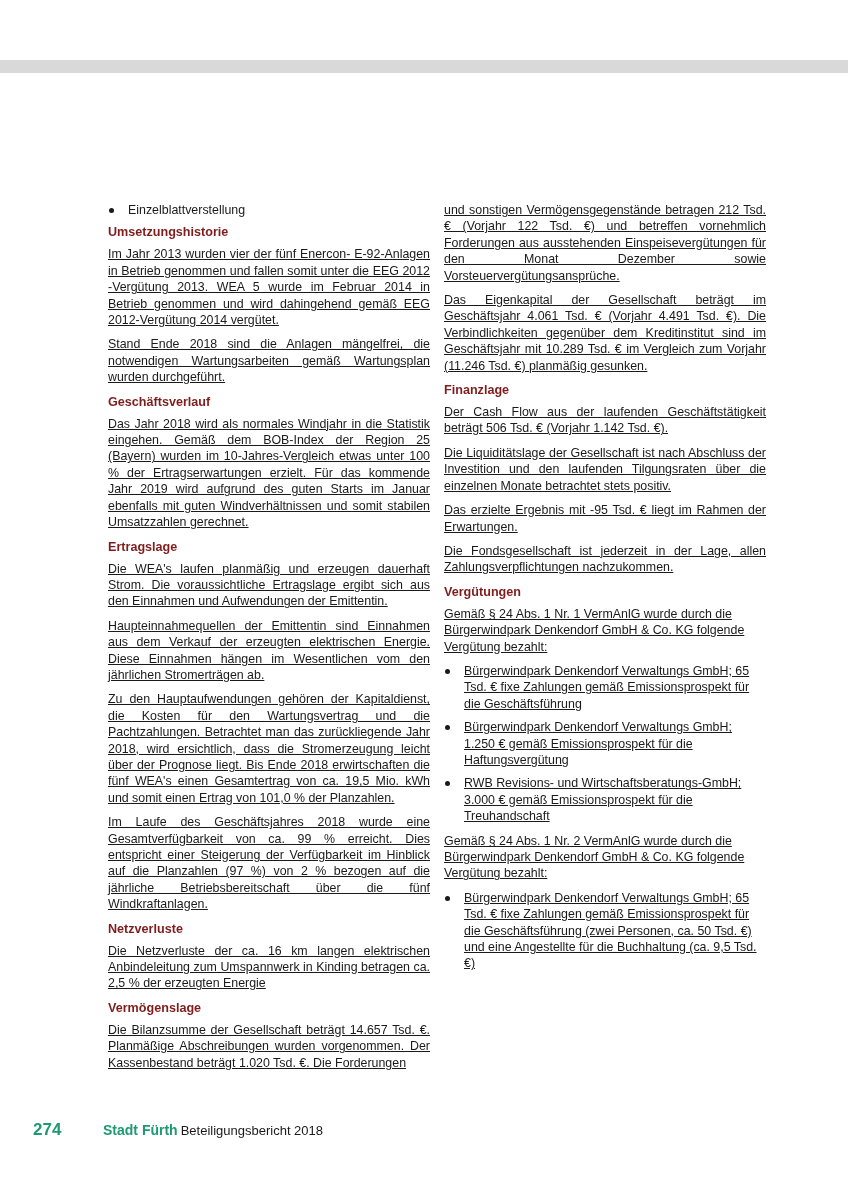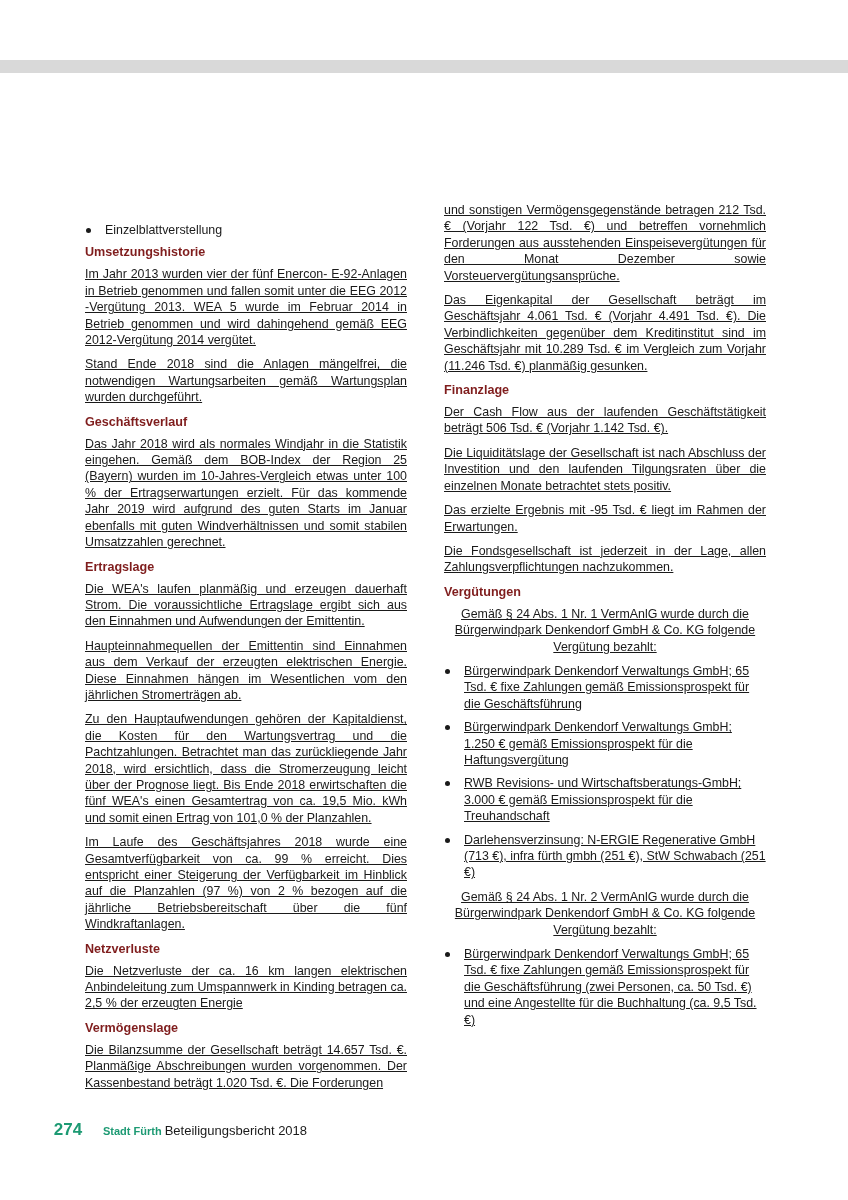--- a/index.html
+++ b/index.html
@@ -1,32 +1,32 @@
 <!DOCTYPE html>
 <html><head>
 <meta charset="utf-8">
 <style>
   html, body { margin: 0; padding: 0; background: #ffffff; }
   body { width: 848px; height: 1200px; position: relative; overflow: hidden;
          font-family: "Liberation Sans", sans-serif; color: #1a1a1a; }
   .top-band { position: absolute; left: 0; top: 60px; width: 848px; height: 13px; background: #d9d9d9; }
   .col { position: absolute; top: 202px; width: 322px; font-size: 12.4px; line-height: 16.4px; }
-  .col-left { left: 85px; margin-top: 20px; }
+  .col-left { left: 108px; }
   .col-right { left: 444px; }
   .col p { margin: 0 0 8px 0; text-align: justify; text-decoration: underline; }
-  .col p.ragged { text-align: center; }
+  .col p.ragged { text-align: left; }
   .col h3 { margin: 2px 0 6px 0; font-size: 12.6px; font-weight: bold; color: #7f1d1d; line-height: 16px; }
   ul.bullets { list-style: none; margin: 0 0 8px 0; padding: 0; }
   ul.bullets li { position: relative; padding-left: 20px; margin: 0 0 7px 0; text-align: left; text-decoration: underline; }
   ul.bullets li .dot { position: absolute; left: 1px; top: 6px; width: 5px; height: 5px; border-radius: 50%; background: #1a1a1a; }
   .first-bullet { position: relative; padding-left: 20px; margin-bottom: 6px; }
   .first-bullet .dot { position: absolute; left: 1px; top: 6px; width: 5px; height: 5px; border-radius: 50%; background: #1a1a1a; }
-  .footer { position: absolute; left: 33px; top: 1120px; display: flex; align-items: baseline; text-align: center; }
+  .footer { position: absolute; left: 33px; top: 1120px; display: flex; align-items: baseline; }
   .footer .page-num { font-size: 17px; font-weight: bold; color: #1d9a73; width: 70px; }
-  .footer .brand { font-size: 11px; font-weight: bold; color: #1d9a73; margin-right: 3px; }
+  .footer .brand { font-size: 14px; font-weight: bold; color: #1d9a73; margin-right: 3px; }
   .footer .title { font-size: 13px; color: #1a1a1a; }
 </style>
 </head>
 <body>
 
 <div class="top-band"></div>
 
 <div class="col col-left">
   <div class="first-bullet">
     <span class="dot"></span>
@@ -62,21 +62,20 @@
   <p>Die Liquiditätslage der Gesellschaft ist nach Abschluss der Investition und den laufenden Tilgungsraten über die einzelnen Monate betrachtet stets positiv.</p>
   <p>Das erzielte Ergebnis mit -95 Tsd. € liegt im Rahmen der Erwartungen.</p>
   <p>Die Fondsgesellschaft ist jederzeit in der Lage, allen Zahlungsverpflichtungen nachzukommen.</p>
 
   <h3>Vergütungen</h3>
   <p class="ragged">Gemäß § 24 Abs. 1 Nr. 1 VermAnlG wurde durch die Bürgerwindpark Denkendorf GmbH &amp; Co. KG folgende Vergütung bezahlt:</p>
   <ul class="bullets">
     <li><span class="dot"></span><span>Bürgerwindpark Denkendorf Verwaltungs GmbH; 65 Tsd. € fixe Zahlungen gemäß Emissionsprospekt für die Geschäftsführung</span></li>
     <li><span class="dot"></span><span>Bürgerwindpark Denkendorf Verwaltungs GmbH; 1.250 € gemäß Emissionsprospekt für die Haftungsvergütung</span></li>
     <li><span class="dot"></span><span>RWB Revisions- und Wirtschaftsberatungs-GmbH; 3.000 € gemäß Emissionsprospekt für die Treuhandschaft</span></li>
-    <li><span class="dot"></span><span>Darlehensverzinsung: N-ERGIE Regenerative GmbH (713 €), infra fürth gmbh (251 €), StW Schwabach (251 €)</span></li>
   </ul>
   <p class="ragged">Gemäß § 24 Abs. 1 Nr. 2 VermAnlG wurde durch die Bürgerwindpark Denkendorf GmbH &amp; Co. KG folgende Vergütung bezahlt:</p>
   <ul class="bullets">
     <li><span class="dot"></span><span>Bürgerwindpark Denkendorf Verwaltungs GmbH; 65 Tsd. € fixe Zahlungen gemäß Emissionsprospekt für die Geschäftsführung (zwei Personen, ca. 50 Tsd. €) und eine Angestellte für die Buchhaltung (ca. 9,5 Tsd. €)</span></li>
   </ul>
 </div>
 
 <div class="footer">
   <span class="page-num">274</span>
   <span class="brand">Stadt Fürth</span>

